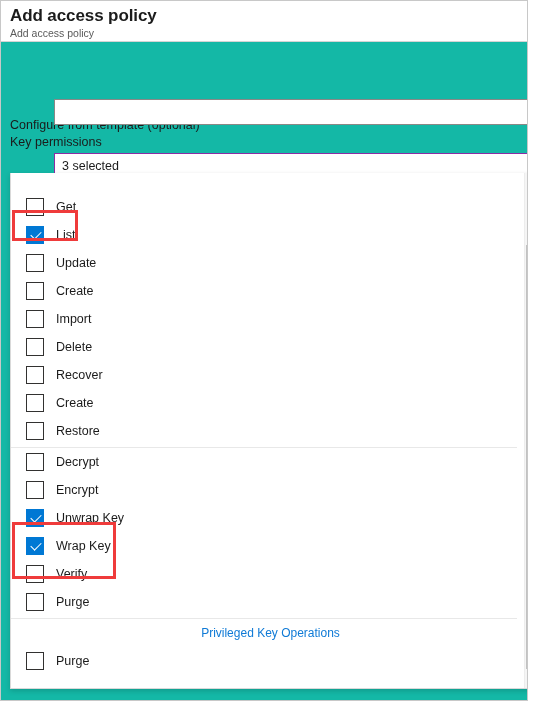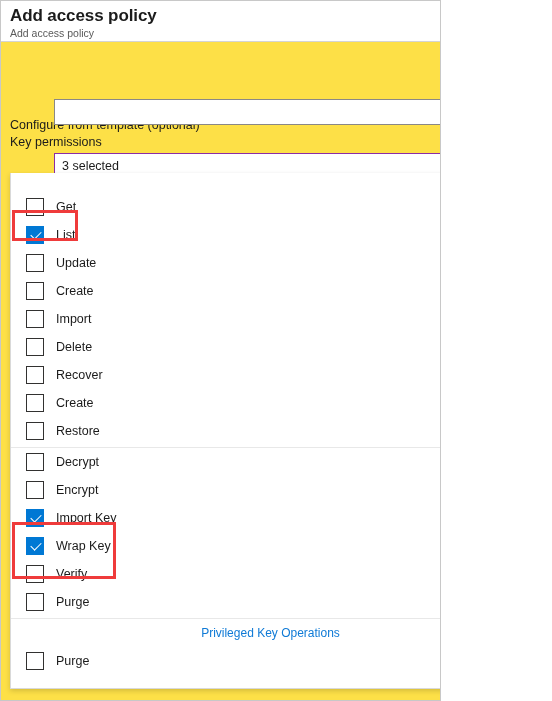--- a/index.html
+++ b/index.html
@@ -11,23 +11,23 @@
   body {
     font-family: "Liberation Sans", sans-serif;
     width: 552px;
     height: 701px;
     overflow: hidden;
     color: #1b1b1b;
   }
 
   .page {
     position: relative;
-    width: 441px;
+    width: 528px;
     height: 701px;
-    background: #fde047;
+    background: #14b8a6;
     border: 1px solid #c8c8c8;
     overflow: hidden;
   }
 
   
   .header {
     position: absolute;
     left: 0; top: 0;
     width: 550px;
     height: 41px;
@@ -294,21 +294,21 @@
           <div class="opt">
             <div class="cb"></div>
             <div class="opt-label">Decrypt</div>
           </div>
           <div class="opt">
             <div class="cb"></div>
             <div class="opt-label">Encrypt</div>
           </div>
           <div class="opt">
             <div class="cb checked"></div>
-            <div class="opt-label">Import Key</div>
+            <div class="opt-label">Unwrap Key</div>
           </div>
           <div class="opt">
             <div class="cb checked"></div>
             <div class="opt-label">Wrap Key</div>
           </div>
           <div class="opt">
             <div class="cb"></div>
             <div class="opt-label">Verify</div>
           </div>
           <div class="opt">

